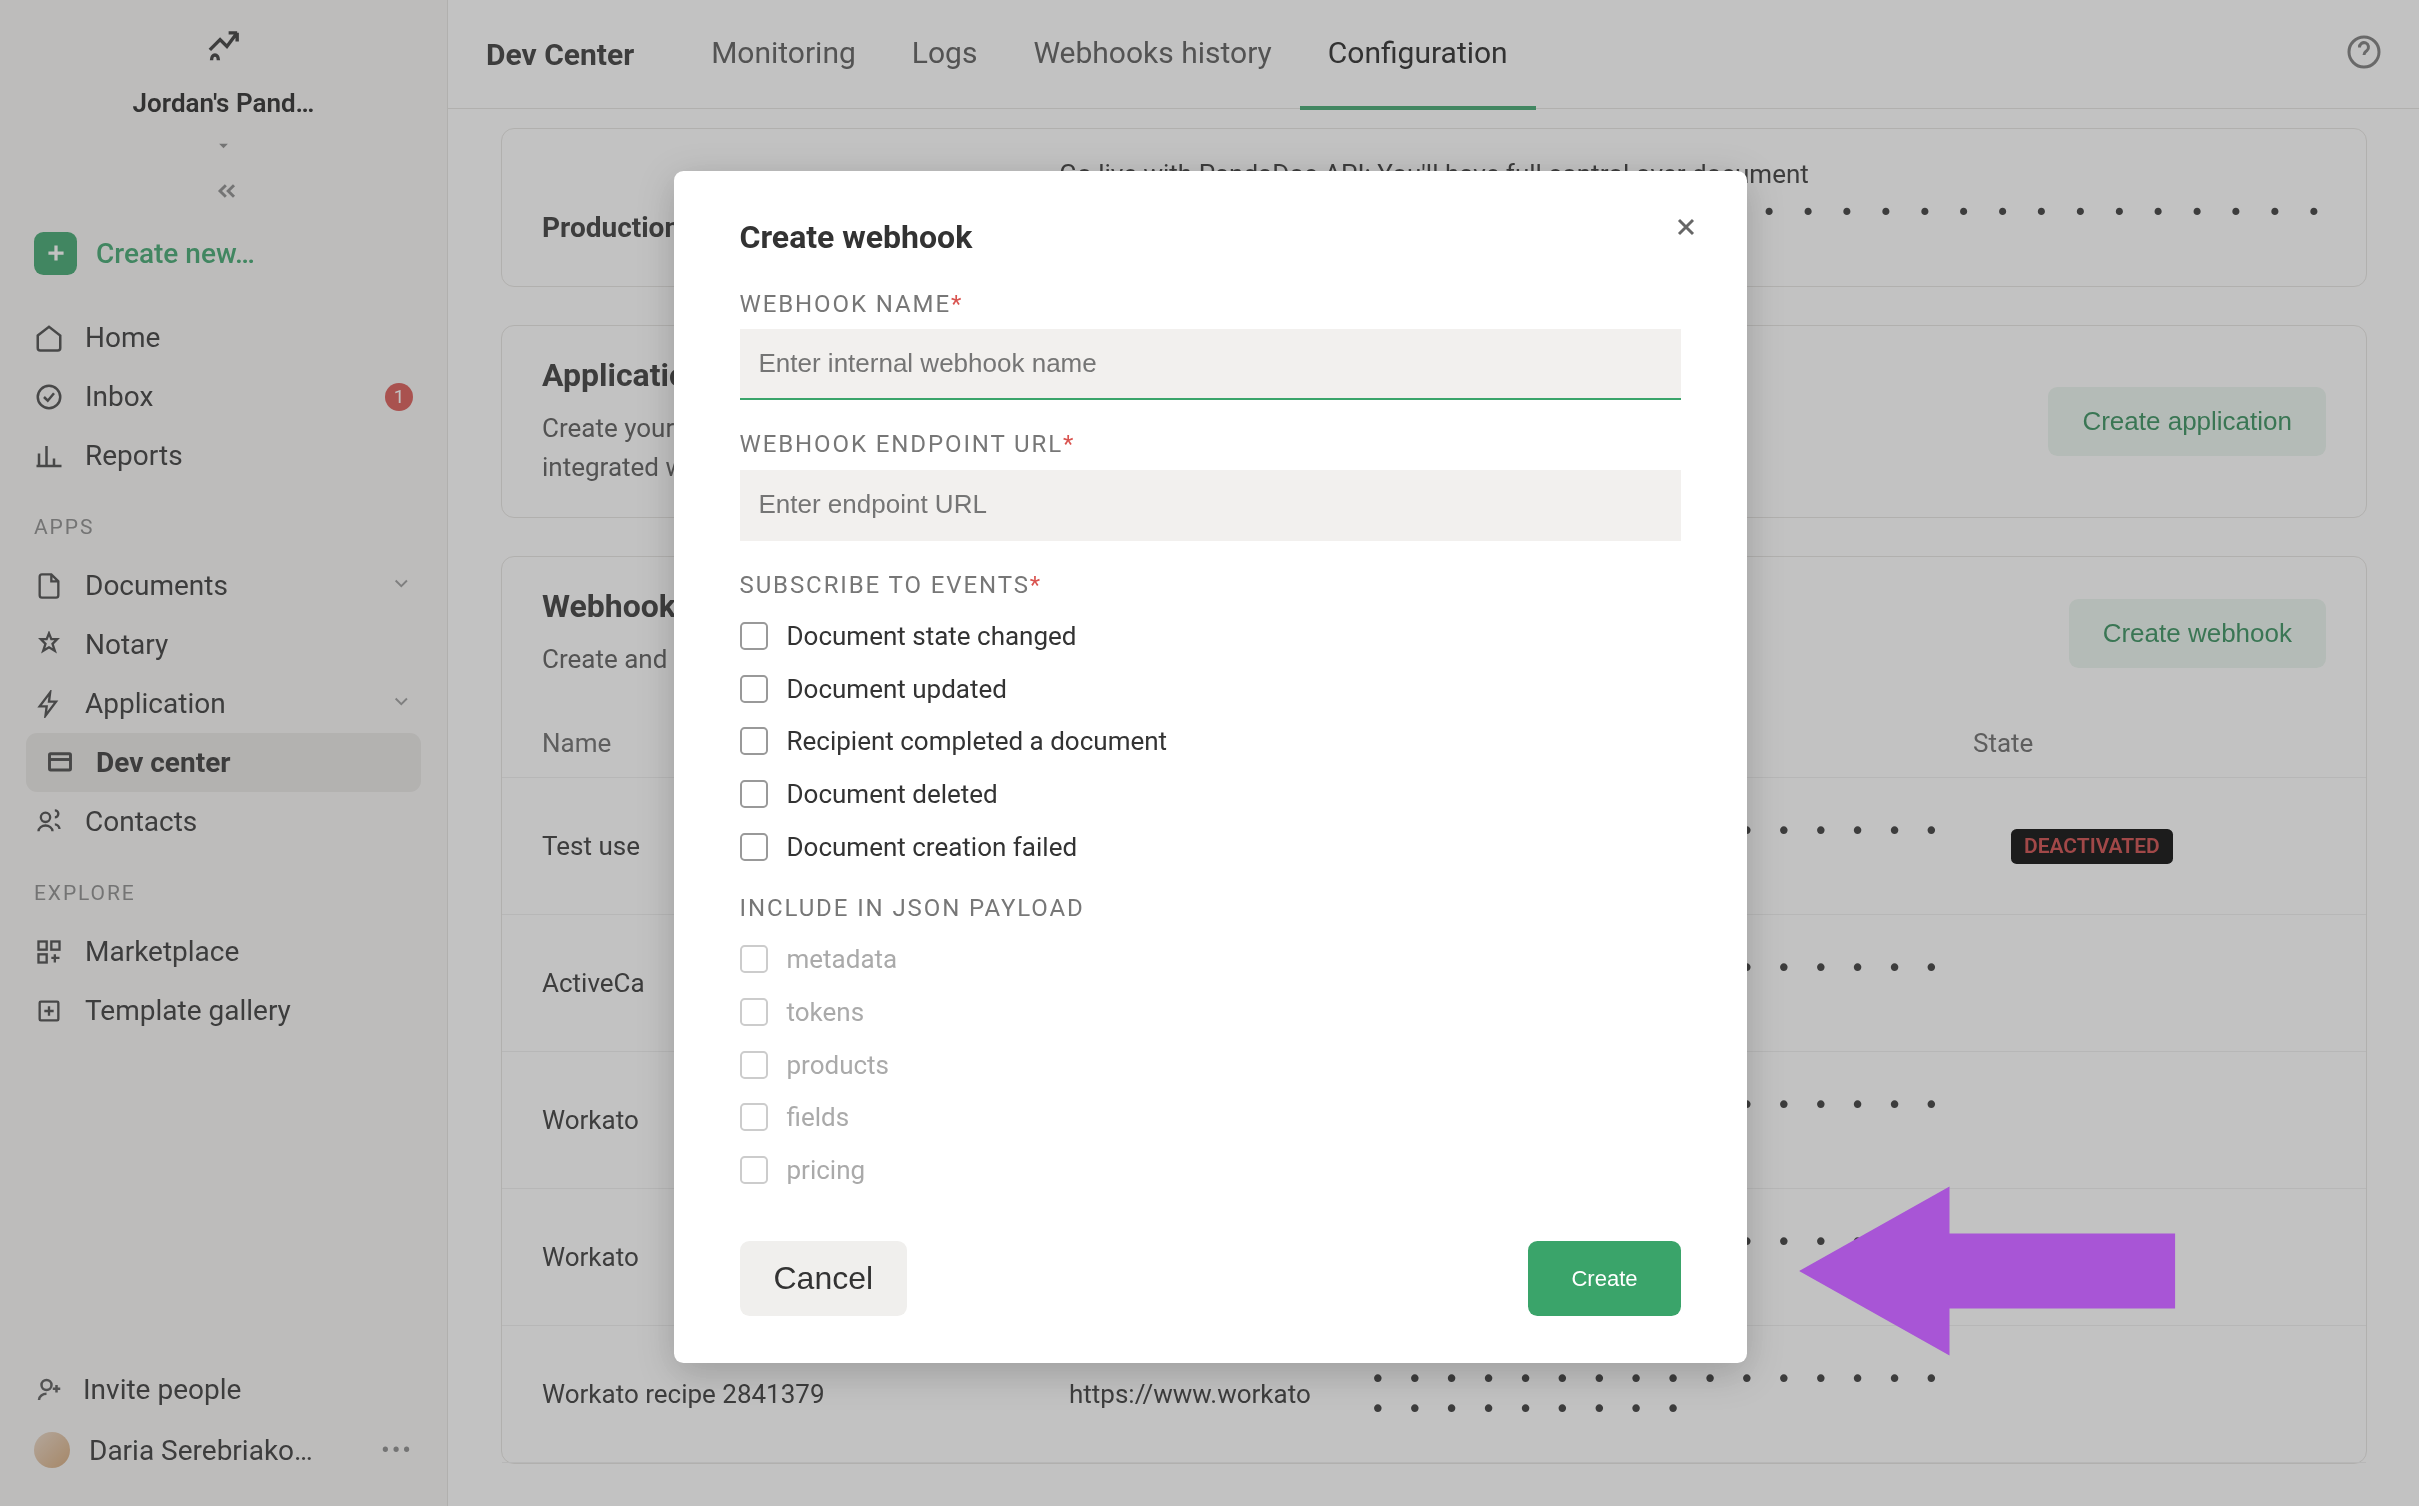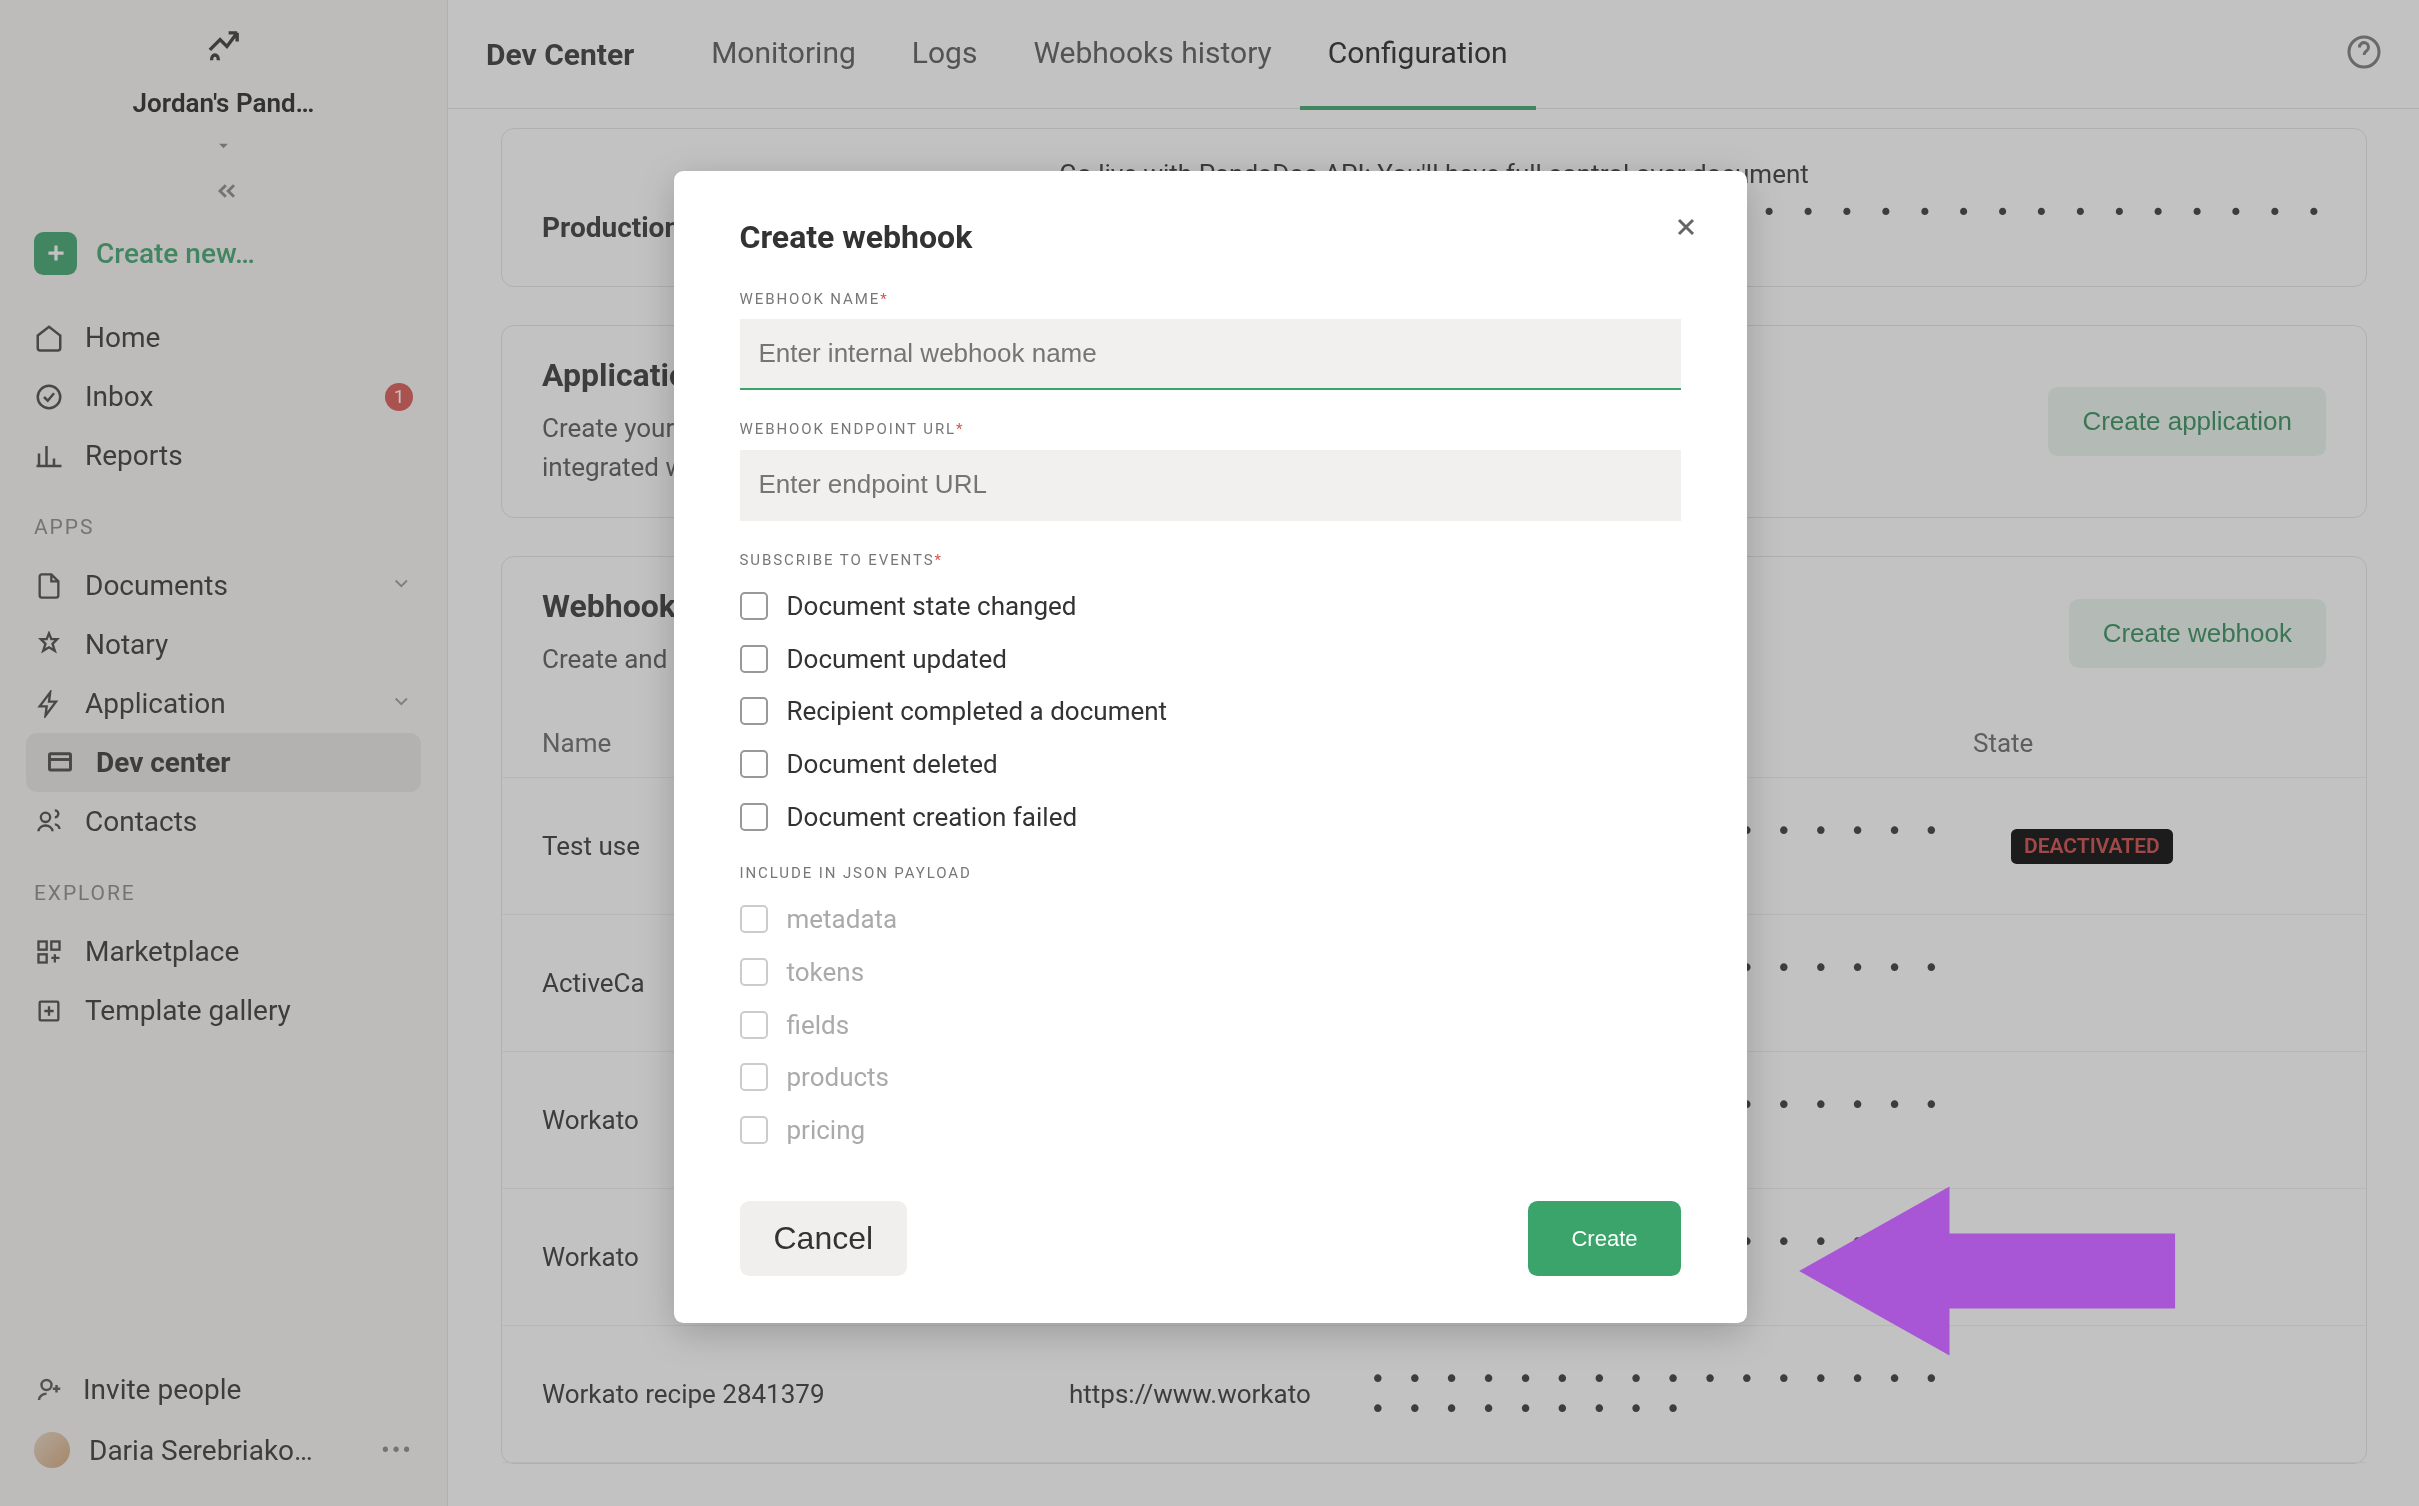--- a/index.html
+++ b/index.html
@@ -68,21 +68,21 @@
 .toggle.on { background: #3aa46a; }
 .toggle.on::after { left: auto; right: 4.7px; }
 .state-badge { display:inline-block; padding: 5.6px 13px; font-size: 21px; color: #c44; background: #000000; border-radius: 5.6px; font-weight:600; margin-left: 38px;}
 .keydots { font-family: monospace; letter-spacing: 2.8px; }
 
 
 .overlay { position: absolute; inset: 0; background: rgba(80,80,80,0.35); display: flex; align-items: flex-start; justify-content: center; padding-top: 171px; }
 .modal { width: 1073px; background: #fff; border-radius: 9.4px; padding: 47px 66px 47px 66px; box-shadow: 0 9.4px 38px rgba(0,0,0,0.2); position: relative; }
 .modal-title { font-size: 32px; font-weight: 700; margin-bottom: 34px; }
 .modal-close { position: absolute; top: 40px; right: 47px; color: #666; cursor: pointer; font-size: 32px; }
-.field-label { font-size: 15px; letter-spacing: 1.9px; color: #777; margin-bottom: 11.3px; text-transform:uppercase; }
+.field-label { font-size: 24px; letter-spacing: 1.9px; color: #777; margin-bottom: 11.3px; text-transform:uppercase; }
 .required { color: #d9534f; }
 .text-input { width: 100%; padding: 19px 19px; font-size: 26px; background: #f2f0ee; border: none; border-bottom: 2.8px solid transparent; outline: none; margin-bottom: 30px; }
 .text-input.focused { border-bottom-color: #3aa46a; }
 .checkbox-row { display: flex; align-items: center; gap: 19px; padding: 11.3px 0; font-size: 26px; color: #333; }
 .checkbox-row.disabled { color: #aaa; }
 .cbox { width: 28px; height: 28px; border: 2.8px solid #999; border-radius: 4.7px; flex-shrink:0; }
 .checkbox-row.disabled .cbox { border-color: #ccc; }
 .section-gap { height: 21px; }
 .modal-footer { display: flex; justify-content: space-between; margin-top: 45px; }
 .btn-cancel { background: #f0efed; color: #333; border: none; padding: 19px 34px; border-radius: 9.4px; font-size: 32px; cursor:pointer; }
@@ -375,25 +375,25 @@
     <div class="checkbox-row disabled">
         <span class="cbox"></span>
         <span>metadata</span>
       </div>
     <div class="checkbox-row disabled">
         <span class="cbox"></span>
         <span>tokens</span>
       </div>
     <div class="checkbox-row disabled">
         <span class="cbox"></span>
+        <span>products</span>
+      </div>
+    <div class="checkbox-row disabled">
+        <span class="cbox"></span>
         <span>fields</span>
-      </div>
-    <div class="checkbox-row disabled">
-        <span class="cbox"></span>
-        <span>products</span>
       </div>
     <div class="checkbox-row disabled">
         <span class="cbox"></span>
         <span>pricing</span>
       </div>
 
     <div class="modal-footer">
       <button class="btn-cancel">Cancel</button>
       <button class="btn-create">Create</button>
     </div>

